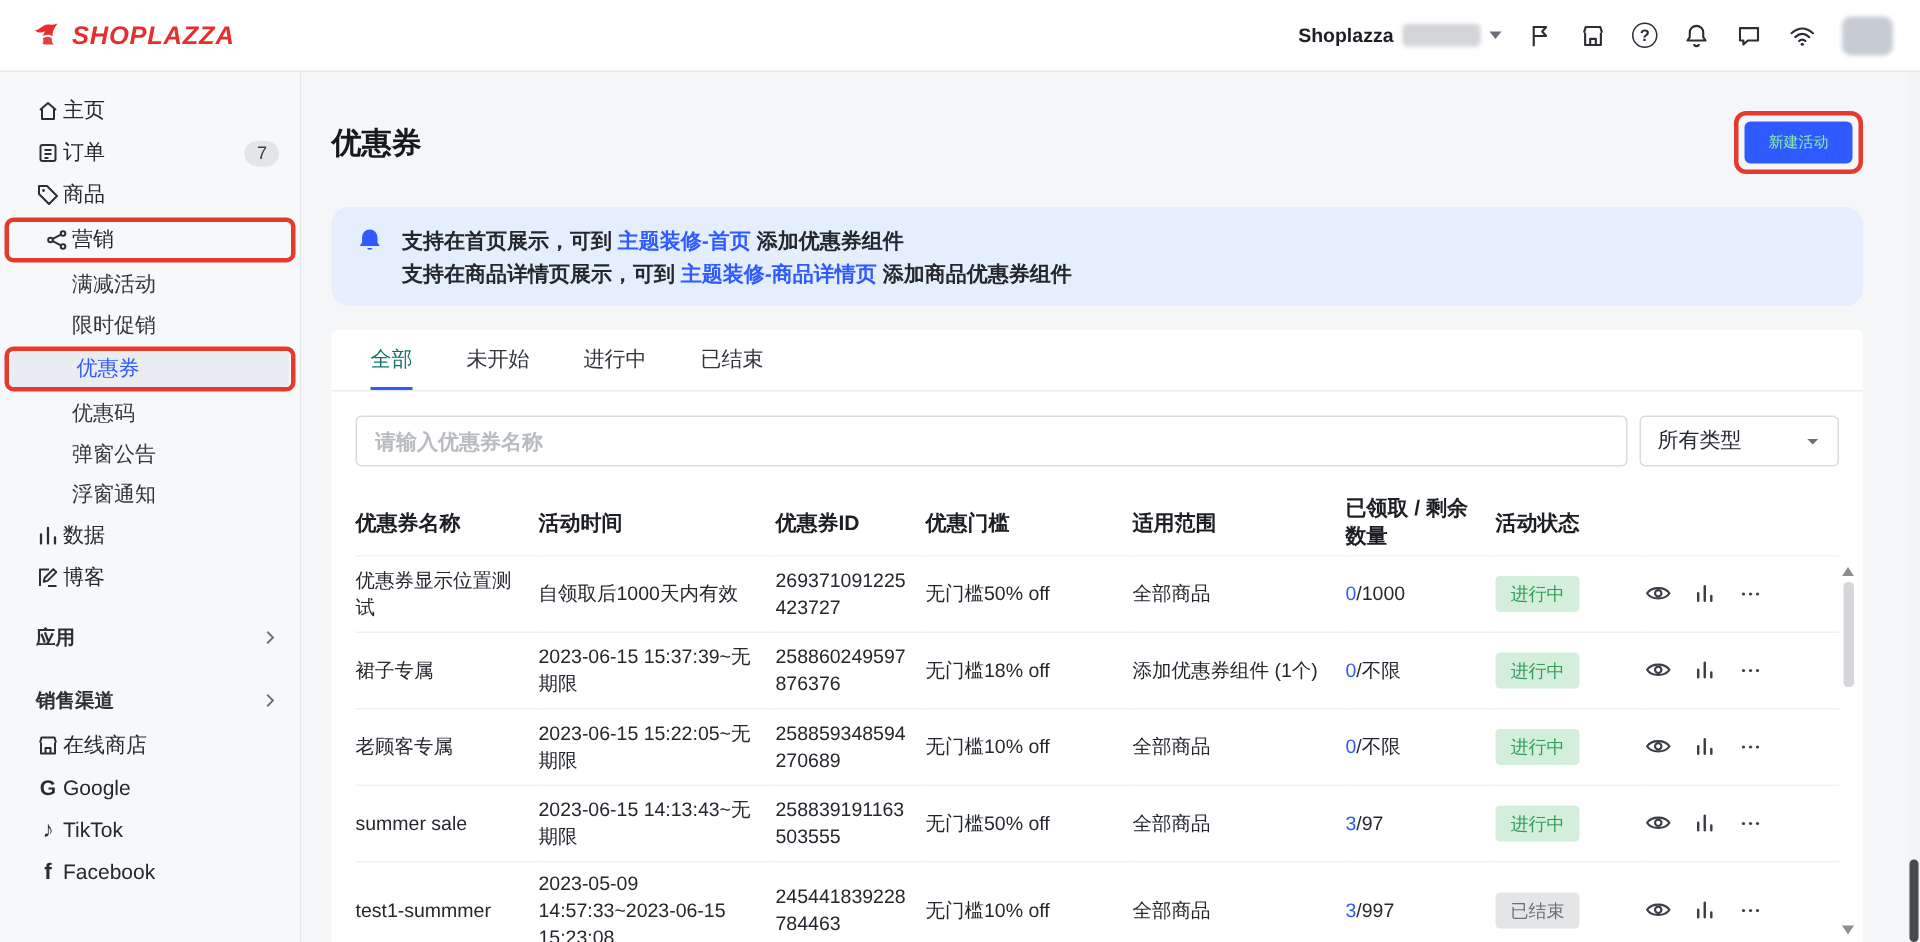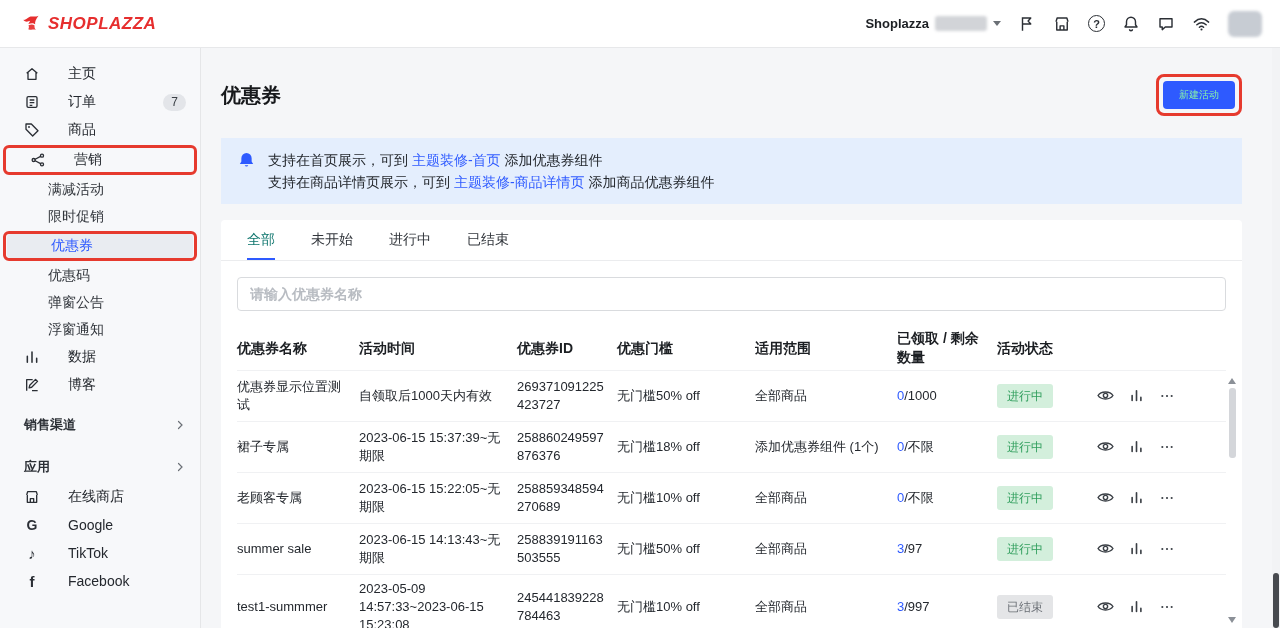--- a/index.html
+++ b/index.html
@@ -17,40 +17,40 @@
   .tb-icon { color:#2b2f35; }
   .help-circle { width:17px; height:17px; border:1.6px solid #2b2f35; border-radius:50%; font-size:11px; font-weight:bold; display:flex; align-items:center; justify-content:center; color:#2b2f35; }
   .avatar { width:34px; height:26px; border-radius:6px; background:#c7ccd3; filter:blur(1.5px); }
   .caret-down { width:0; height:0; border-left:4px solid transparent; border-right:4px solid transparent; border-top:5px solid #6b7076; }
 
   
   .layout { display:flex; height:580px; }
 
   
   .sidebar { width:201px; background:#f7f8fa; border-right:1px solid #e5e6e8; padding-top:12px; overflow:hidden; flex:none; }
-  .side-item { height:28px; display:flex; align-items:center; gap:28px; padding:0 14px 0 24px; font-size:14px; color:#24282e; cursor:pointer; }
+  .side-item { height:28px; display:flex; align-items:center; gap:2px; padding:0 14px 0 24px; font-size:14px; color:#24282e; cursor:pointer; }
   .side-item .lbl { flex:1; white-space:nowrap; }
   .side-icon { color:#2b2f35; flex:none; }
   .badge-count { background:#e3e5e9; color:#3a3f45; font-size:12px; border-radius:9px; padding:1px 8px; line-height:15px; }
   .sub-item { height:27px; display:flex; align-items:center; padding:0 14px 0 48px; font-size:14px; color:#32363c; cursor:pointer; }
   .annotate-row { border:3px solid #e63a2e; border-radius:6px; margin:1px 3px; background:transparent; }
   .annotate-row .side-item, .annotate-row .sub-item { height:24px; }
   .sub-item.selected { background:#e9ecf1; color:#2e5aff; border-radius:4px; margin:0 1px; padding-left:44px; }
   .section-head { height:32px; margin-top:10px; display:flex; align-items:center; padding:0 14px 0 24px; font-size:13px; font-weight:bold; color:#2c3036; cursor:pointer; }
   .section-head .lbl { flex:1; }
   .chev { color:#6b7076; }
 
   
   .main { flex:1; background:#f5f6f8; padding:26px 38px 0 20px; display:flex; flex-direction:column; overflow:hidden; position:relative; }
   .page-header { display:flex; align-items:center; justify-content:space-between; }
   .page-title { font-size:20px; font-weight:bold; color:#17191c; }
   .red-box-btn { border:3px solid #e63a2e; border-radius:8px; padding:4px; }
   .btn-primary { background:#2e5aff; color:#86efac; border:none; border-radius:4px; font-size:10px; padding:7px 16px; cursor:pointer; font-family:inherit; }
 
-  .banner { margin-top:22px; background:#e4eefd; border-radius:0; padding:11px 16px; display:flex; gap:12px; align-items:flex-start; }
+  .banner { margin-top:22px; background:#e4eefd; border-radius:12px; padding:11px 16px; display:flex; gap:12px; align-items:flex-start;font-weight:bold; }
   .banner .bell { color:#2e5aff; margin-top:2px; }
   .banner-lines { font-size:14px; color:#24282e; line-height:22px; }
   .banner a { color:#2e5aff; text-decoration:none; }
 
   .card { flex:1; margin-top:16px; background:#fff; border-radius:4px 4px 0 0; position:relative; overflow:hidden; }
   .tabs { display:flex; gap:36px; padding:0 26px; border-bottom:1px solid #ebecee; height:41px; }
   .tab { line-height:39px; font-size:14px; color:#32363c; cursor:pointer; border-bottom:2px solid transparent; }
   .tab.active { color:#0f766e; border-bottom-color:#2e5aff; }
 
   .filter-row { display:flex; gap:8px; padding:16px; }
@@ -204,29 +204,29 @@
     <div class="side-item">
       <span class="side-icon">
           <svg width="16" height="16" viewBox="0 0 24 24" fill="none" stroke="currentColor" stroke-width="2" stroke-linejoin="round">
             <path d="M12 20.5h8.5M4 20.5V4h9"></path>
             <path d="M17.3 3.6l3 3L11.5 15.4l-3.8.9.9-3.8z"></path>
           </svg>
         </span>
       <span class="lbl">博客</span>
     </div>
     <div class="section-head">
-      <span class="lbl">销售渠道</span>
+      <span class="lbl">应用</span>
       <span class="chev">
           <svg width="12" height="12" viewBox="0 0 24 24" fill="none" stroke="currentColor" stroke-width="2.4" stroke-linecap="round">
             <path d="M9 5l7 7-7 7"></path>
           </svg>
         </span>
     </div>
     <div class="section-head">
-      <span class="lbl">应用</span>
+      <span class="lbl">销售渠道</span>
       <span class="chev">
           <svg width="12" height="12" viewBox="0 0 24 24" fill="none" stroke="currentColor" stroke-width="2.4" stroke-linecap="round">
             <path d="M9 5l7 7-7 7"></path>
           </svg>
         </span>
     </div>
     <div class="side-item">
       <span class="side-icon">
           <svg width="16" height="16" viewBox="0 0 24 24" fill="none" stroke="currentColor" stroke-width="2" stroke-linejoin="round">
             <path d="M4 9l1.5-5h13L20 9M5 9v11h14V9M9.5 20v-5.5h5V20"></path>
@@ -279,20 +279,28 @@
     <div class="card">
       <div class="tabs">
         <span class="tab active">全部</span>
         <span class="tab">未开始</span>
         <span class="tab">进行中</span>
         <span class="tab">已结束</span>
       </div>
 
       <div class="filter-row">
         <input class="search-input" placeholder="请输入优惠券名称" style="">
+        <div class="type-select">
+          <span>所有类型</span>
+          <span>
+              <svg width="11" height="11" viewBox="0 0 24 24" fill="#6b7076">
+                <path d="M4 8l8 8 8-8z"></path>
+              </svg>
+            </span>
+        </div>
       </div>
 
       <table>
         <colgroup>
           <col style="width:122px">
             <col style="width:158px">
             <col style="width:100px">
             <col style="width:138px">
             <col style="width:142px">
             <col style="width:100px">

